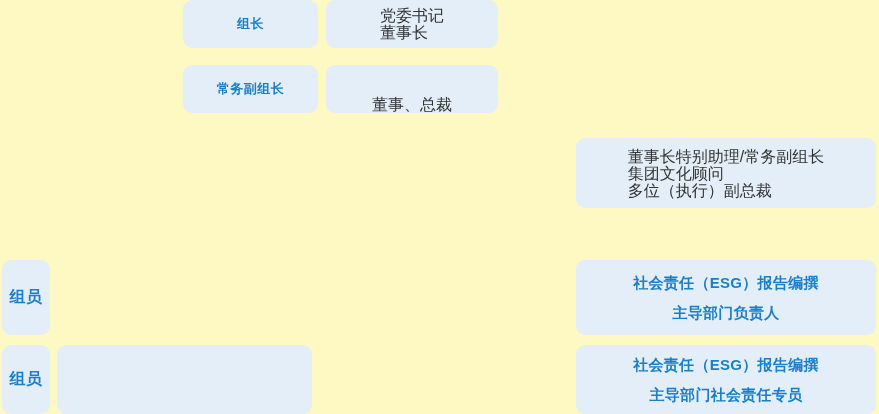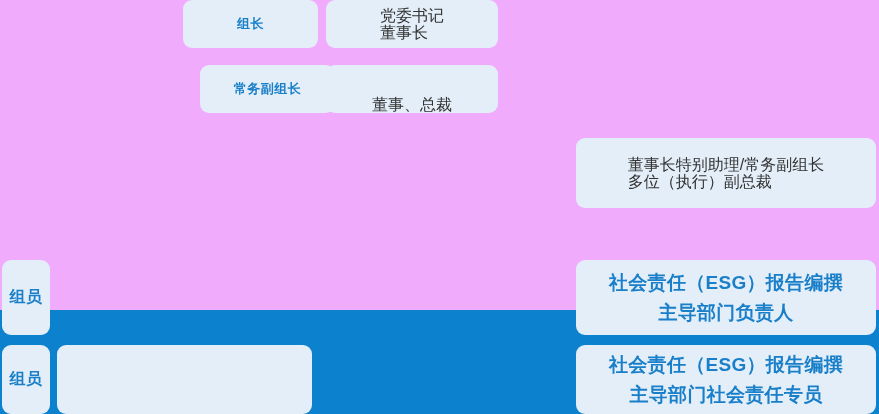--- a/index.html
+++ b/index.html
@@ -9,22 +9,22 @@
   body {
     width: 879px;
     height: 414px;
     background: #0c82ce;
     font-family: "Liberation Sans", "DejaVu Sans", sans-serif;
     overflow: hidden;
   }
   #org-canvas {
     position: relative;
     width: 879px;
-    height: 310px;
-    background: #f0abfc;
+    height: 414px;
+    background: #fef9c3;
   }
   .card {
     position: absolute;
     background: #e3eef8;
     border-radius: 9px;
     box-sizing: border-box;
     display: flex;
     align-items: center;
     justify-content: center;
   }
@@ -49,34 +49,34 @@
     line-height: 17px;
     text-align: left;
   }
   .detail-lines .ln {
     display: block;
     white-space: nowrap;
   }
   .esg-lines {
     color: #1a7fc9;
     font-weight: bold;
-    font-size: 19px;
+    font-size: 15px;
     line-height: 30px;
     text-align: center;
     letter-spacing: 0.3px;
   }
   .esg-lines .ln {
     display: block;
     white-space: nowrap;
   }
 
   
   #card-leader-role      { left: 183px; top: 0px;   width: 135px; height: 48px; }
   #card-leader-detail    { left: 326px; top: 0px;   width: 172px; height: 48px; }
-  #card-deputy-role      { left: 183px; top: 65px;  width: 135px; height: 48px; margin-left: 17px; }
+  #card-deputy-role      { left: 183px; top: 65px;  width: 135px; height: 48px; }
   #card-deputy-detail    { left: 326px; top: 65px;  width: 172px; height: 48px; align-items: flex-end; }
   #card-vice-role        { left: 453px; top: 138px; width: 115px; height: 70px; }
   #card-vice-detail      { left: 576px; top: 138px; width: 300px; height: 70px; }
   #card-member1-role     { left: 2px;   top: 260px; width: 48px;  height: 75px; }
   #card-member1-detail   { left: 57px;  top: 260px; width: 255px; height: 75px; }
   #card-esg1             { left: 576px; top: 260px; width: 300px; height: 75px; }
   #card-member2-role     { left: 2px;   top: 345px; width: 48px;  height: 69px; }
   #card-member2-detail   { left: 57px;  top: 345px; width: 255px; height: 69px; }
   #card-esg2             { left: 576px; top: 345px; width: 300px; height: 69px; }
 </style>
@@ -100,20 +100,21 @@
   </div>
   <div class="card" id="card-deputy-detail">
     <div class="detail-lines">
       <span class="ln">董事、总裁</span>
     </div>
   </div>
 
   <div class="card" id="card-vice-detail">
     <div class="detail-lines">
       <span class="ln">董事长特别助理/常务副组长</span>
+      <span class="ln">集团文化顾问</span>
       <span class="ln">多位（执行）副总裁</span>
     </div>
   </div>
 
   <div class="card role" id="card-member1-role">
     <span class="role-label small">组员</span>
   </div>
   <div class="card" id="card-esg1">
     <div class="esg-lines">
       <span class="ln">社会责任（ESG）报告编撰</span>

